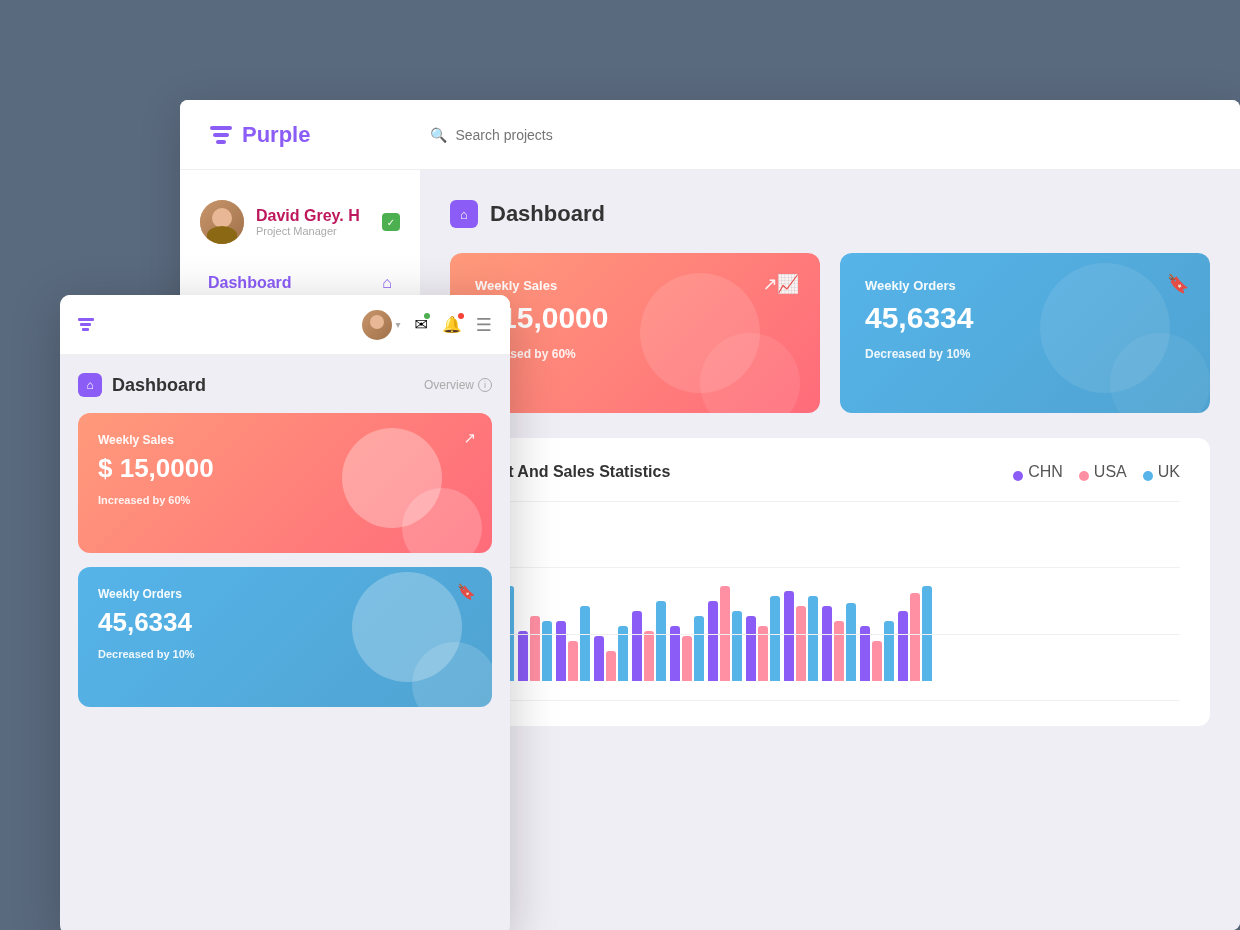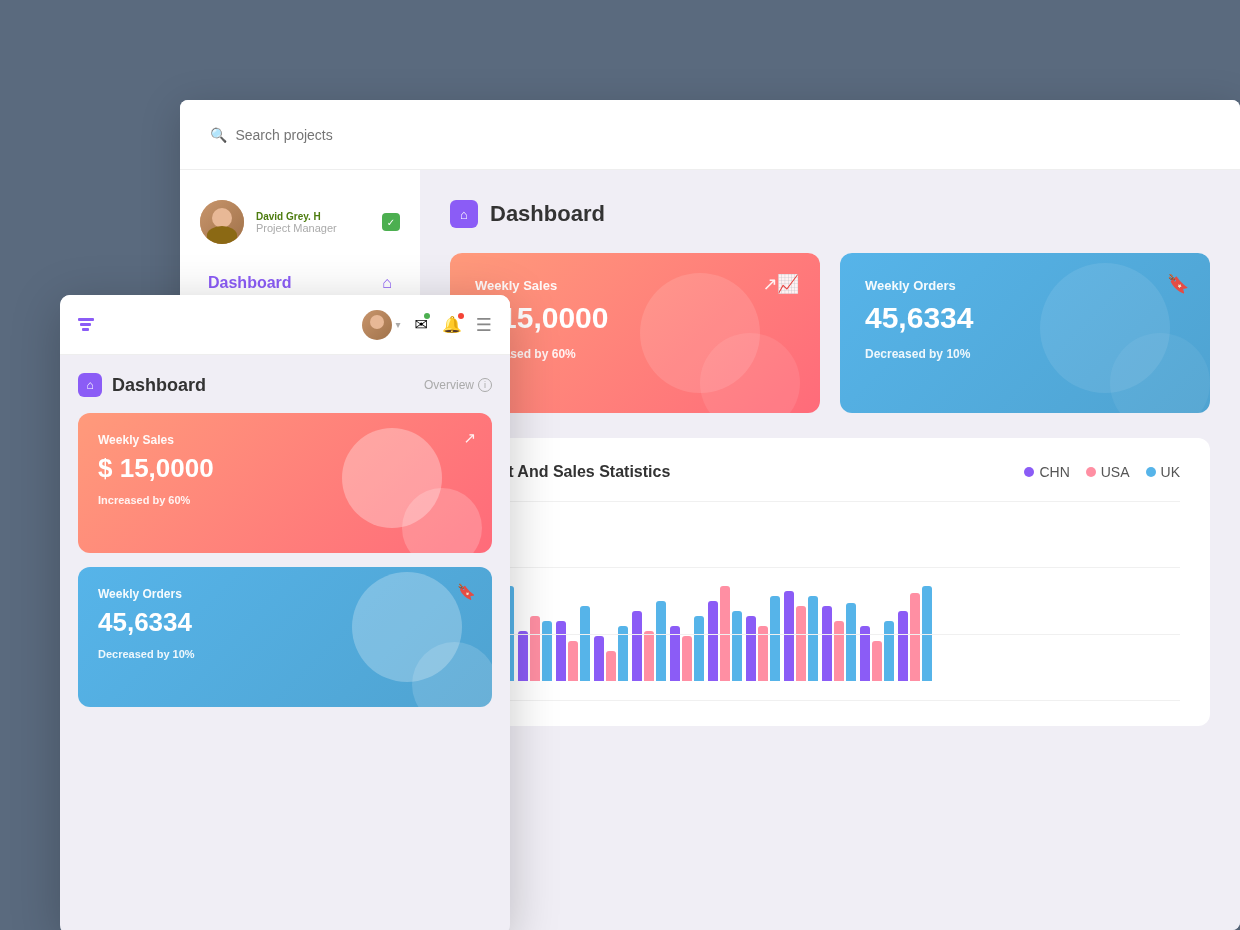--- a/index.html
+++ b/index.html
@@ -129,23 +129,23 @@
       position: absolute;
       bottom: 0;
       left: 50%;
       transform: translateX(-50%);
       width: 30px;
       height: 18px;
       background: #8b6914;
       border-radius: 50% 50% 0 0;
     }
     .user-name {
-      font-size: 10px;
+      font-size: 16px;
       font-weight: 700;
-      color: #4d7c0f;
+      color: #be185d;
     }
     .user-role {
       font-size: 11px;
       color: #aaa;
     }
     .check-badge {
       margin-left: auto;
       width: 18px;
       height: 18px;
       background: #4caf50;
@@ -303,23 +303,23 @@
       font-weight: 700;
       color: #333;
     }
     .chart-legend {
       display: flex;
       gap: 16px;
       align-items: center;
     }
     .legend-item {
       display: flex;
-      align-items: center;
+      align-items: flex-end;
       gap: 5px;
-      font-size: 14px;
+      font-size: 16px;
       color: #555;
     }
     .legend-dot {
       width: 10px;
       height: 10px;
       border-radius: 50%;
     }
 
     .chart-area {
       position: relative;
@@ -516,20 +516,28 @@
     .front-stat-label { font-size: 12px; font-weight: 600; margin-bottom: 6px; opacity: 0.95; }
     .front-stat-value { font-size: 26px; font-weight: 700; margin-bottom: 10px; }
     .front-stat-change { font-size: 11px; font-weight: 600; opacity: 0.9; }
   </style>
 </head>
 <body>
 
 <div class="window-back">
 
   <div class="topbar">
+    <div class="logo-area">
+      <div class="logo-icon">
+        <span></span>
+          <span></span>
+          <span></span>
+      </div>
+      <span class="logo-text">Purple</span>
+    </div>
     <div class="search-bar">
       <span class="search-icon-svg">🔍</span>
       <input type="text" placeholder="Search projects" style="">
     </div>
   </div>
 
   <div class="back-sidebar">
     <div class="user-info">
       <div class="avatar">
         <div class="avatar-face"></div>

